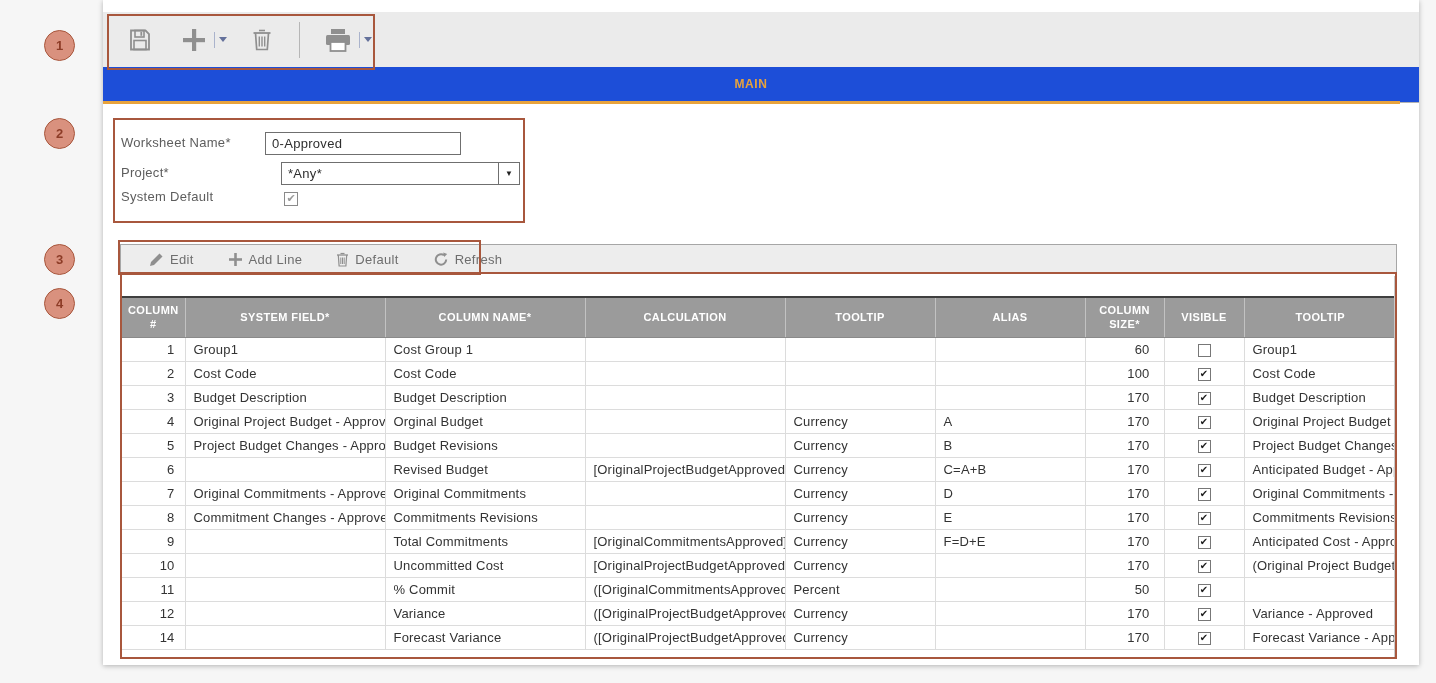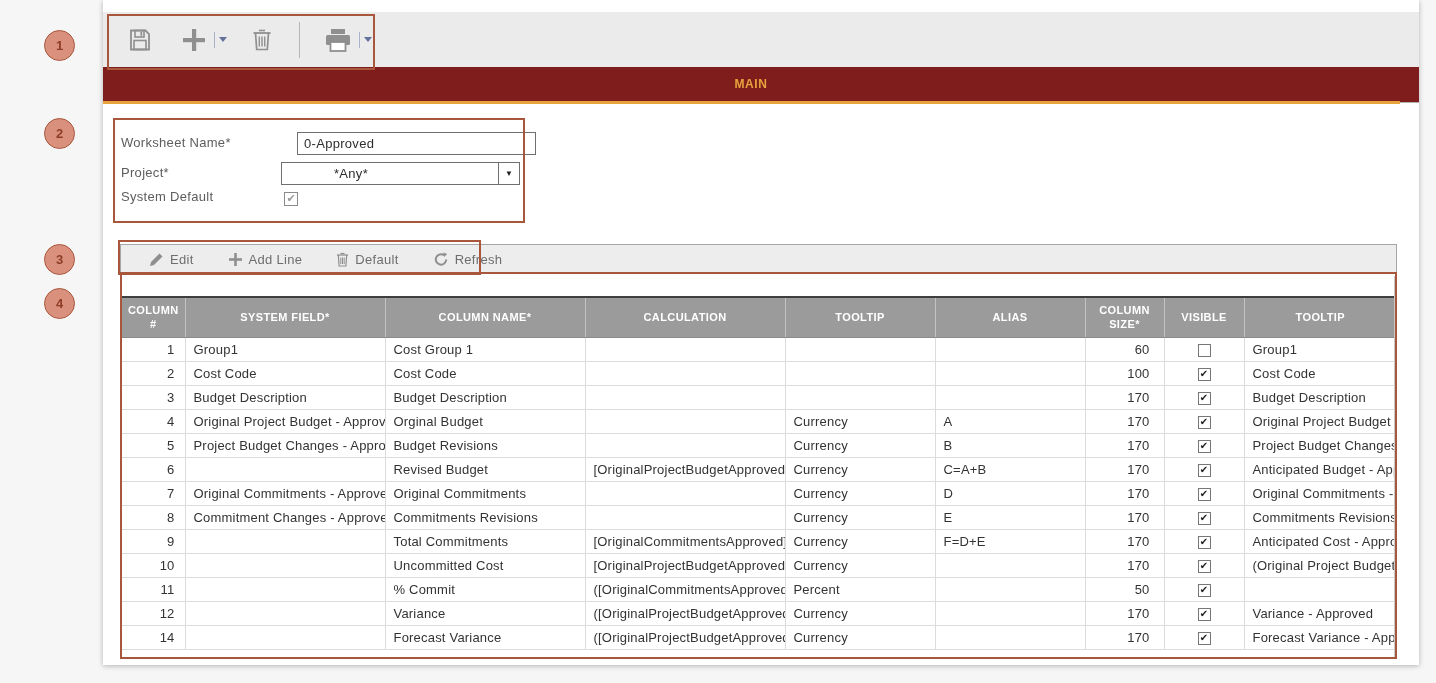--- a/index.html
+++ b/index.html
@@ -12,32 +12,32 @@
 
   
   .topbar { position:absolute; left:0; top:12px; width:100%; height:55px; background:#ebebeb; display:flex; align-items:center; padding-left:24px; }
   .tb-icon { display:inline-flex; align-items:center; justify-content:center; cursor:pointer; }
   .caret-group { display:inline-flex; align-items:center; margin-left:7px; }
   .caret-bar { width:1px; height:16px; background:#aab3cc; margin-right:4px; }
   .caret { width:0; height:0; border-left:4px solid transparent; border-right:4px solid transparent; border-top:5px solid #64719b; }
   .tb-divider { width:1px; height:36px; background:#b6b6b6; margin:0 24px 0 26px; }
 
   
-  .tabstrip { position:absolute; left:0; top:67px; width:100%; height:36px; background:#7f1d1d; }
+  .tabstrip { position:absolute; left:0; top:67px; width:100%; height:36px; background:#1d4ed8; }
   .tab-main { position:absolute; left:0; right:20px; top:10px; text-align:center; font-size:12px; font-weight:bold; letter-spacing:.6px; color:#e8a33c; cursor:pointer; }
   .tabline-gray { position:absolute; left:0; bottom:0; width:100%; height:1px; background:#b3b3b3; }
   .tabline-orange { position:absolute; left:0; bottom:-1px; width:1297px; height:3px; background:#e8a33c; }
 
   
   .form { position:absolute; left:10px; top:118px; width:412px; }
   .form-row { position:absolute; left:0; width:100%; height:22px; }
   .form-label { position:absolute; left:8px; top:3px; font-size:13px; color:#5d5d5d; letter-spacing:.3px; }
-  .form-input { position:absolute; left:184px; top:0; width:239px; height:23px; border:1px solid #6f6f6f; background:#fff; font-family:"Liberation Sans",sans-serif; font-size:13px; color:#2e2e2e; padding:0 6px; letter-spacing:.3px; }
+  .form-input { position:absolute; left:152px; top:0; width:196px; height:23px; border:1px solid #6f6f6f; background:#fff; font-family:"Liberation Sans",sans-serif; font-size:13px; color:#2e2e2e; padding:0 6px; letter-spacing:.3px; }
   .dropdown { position:absolute; left:168px; top:0; width:239px; height:23px; border:1px solid #6f6f6f; background:#fff; cursor:pointer; }
-  .dd-value { position:absolute; left:6px; top:3px; font-size:13px; color:#2e2e2e; letter-spacing:.3px;margin-left:46px; }
+  .dd-value { position:absolute; left:6px; top:3px; font-size:13px; color:#2e2e2e; letter-spacing:.3px; }
   .dd-btn { position:absolute; right:0; top:0; width:21px; height:100%; border-left:1px solid #6f6f6f; display:flex; align-items:center; justify-content:center; }
   .dd-arrow { font-size:8px; color:#222; }
   .checkbox { width:14px; height:14px; border:1px solid #8a8a8a; background:#fff; display:inline-flex; align-items:center; justify-content:center; font-size:11px; line-height:11px; cursor:pointer; }
   .checkbox.gray { color:#9a9a9a; }
 
   
   .gridbar { position:absolute; left:17px; top:244px; width:1277px; height:30px; background:#ededed; border:1px solid #a6a6a6; display:flex; align-items:center; padding-left:28px; }
   .gb-btn { display:inline-flex; align-items:center; margin-right:34px; cursor:pointer; color:#6e6e6e; font-size:13px; letter-spacing:.3px; }
   .gb-btn .ic { margin-right:6px; display:inline-flex; }
 

